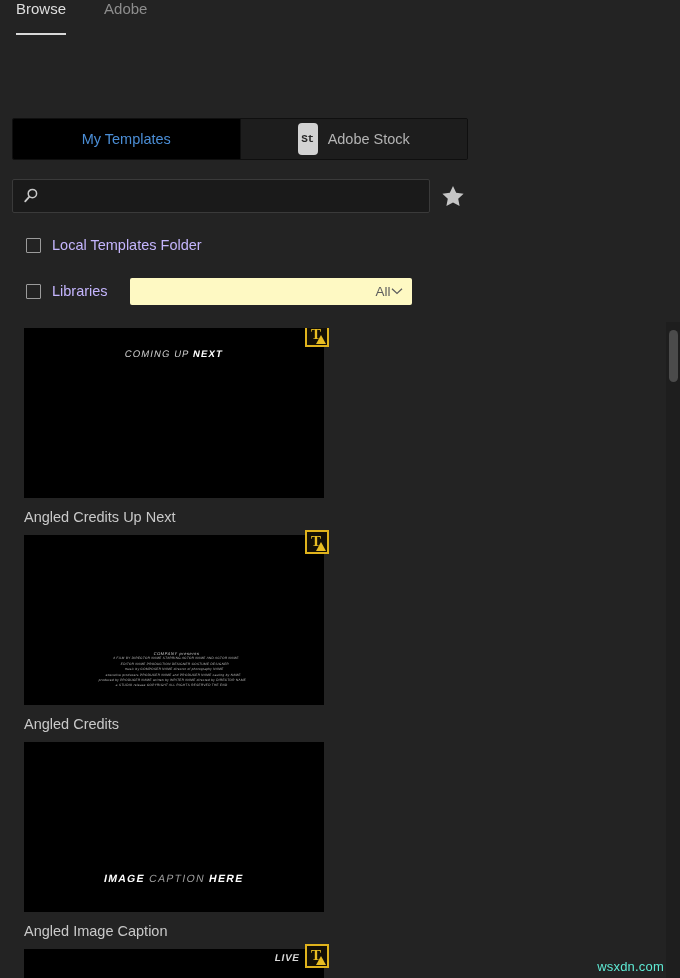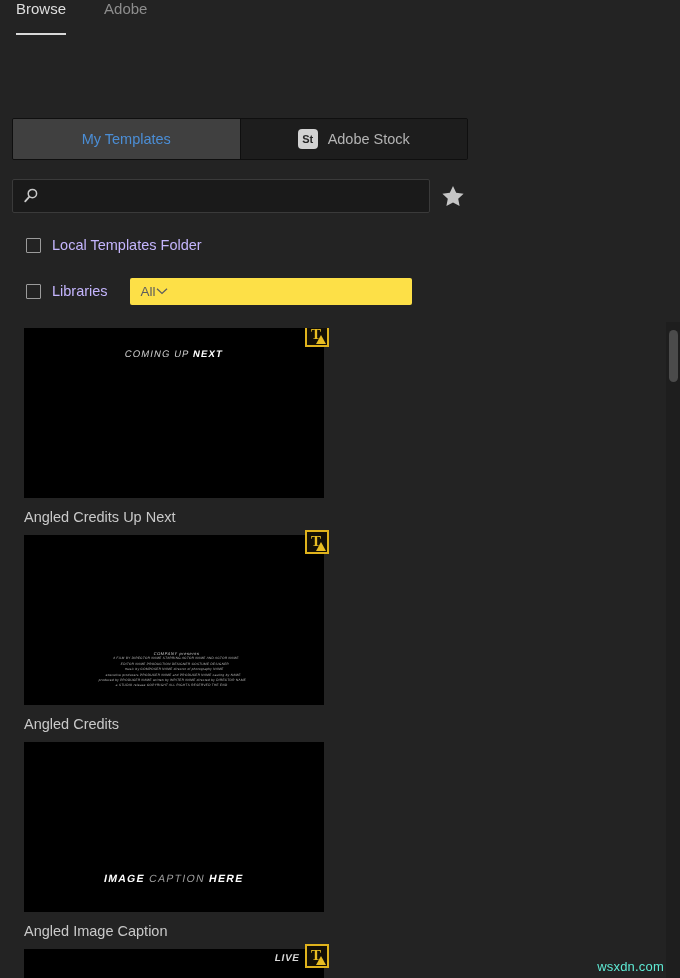--- a/index.html
+++ b/index.html
@@ -101,34 +101,35 @@
     background: #1d1d1d;
     display: flex;
     align-items: center;
     justify-content: center;
     font-size: 14.5px;
     color: #b4b4b4;
     cursor: pointer;
     position: relative;
   }
   .seg + .seg { border-left: 1px solid #0f0f0f; }
-  .seg.active { color: #4b8ed6; background: #404040; }
+  .seg.active { color: #4b8ed6; background: #000000; }
   #stock-badge {
     width: 20px;
-    height: 20px;
+    height: 32px;
     border-radius: 4px;
     background: #d2d2d2;
     color: #262626;
     font-size: 11px;
     font-weight: bold;
     display: flex;
     align-items: center;
     justify-content: center;
     margin-right: 10px;
     letter-spacing: -.2px;
+    font-family: Liberation Mono, monospace;
   }
 
   
   #search-row {
     position: absolute;
     left: 12px;
     top: 179px;
     width: 456px;
     height: 34px;
   }
@@ -197,25 +198,25 @@
     font-size: 14.5px;
     color: #c4b5fd;
     margin-left: 11px;
     white-space: nowrap;
     cursor: default;
   }
   #library-select {
     margin-left: 22px;
     width: 282px;
     height: 27px;
-    background: #fde047;
+    background: #fef9c3;
     border-radius: 2px;
     display: flex;
     align-items: center;
-    justify-content: flex-start;
+    justify-content: flex-end;
     padding: 0 9px 0 11px;
     box-sizing: border-box;
     cursor: default;
   }
   #library-select-value {
     font-size: 13.5px;
     color: #5e5e5e;
   }
   .chevron {
     width: 12px; height: 8px;

